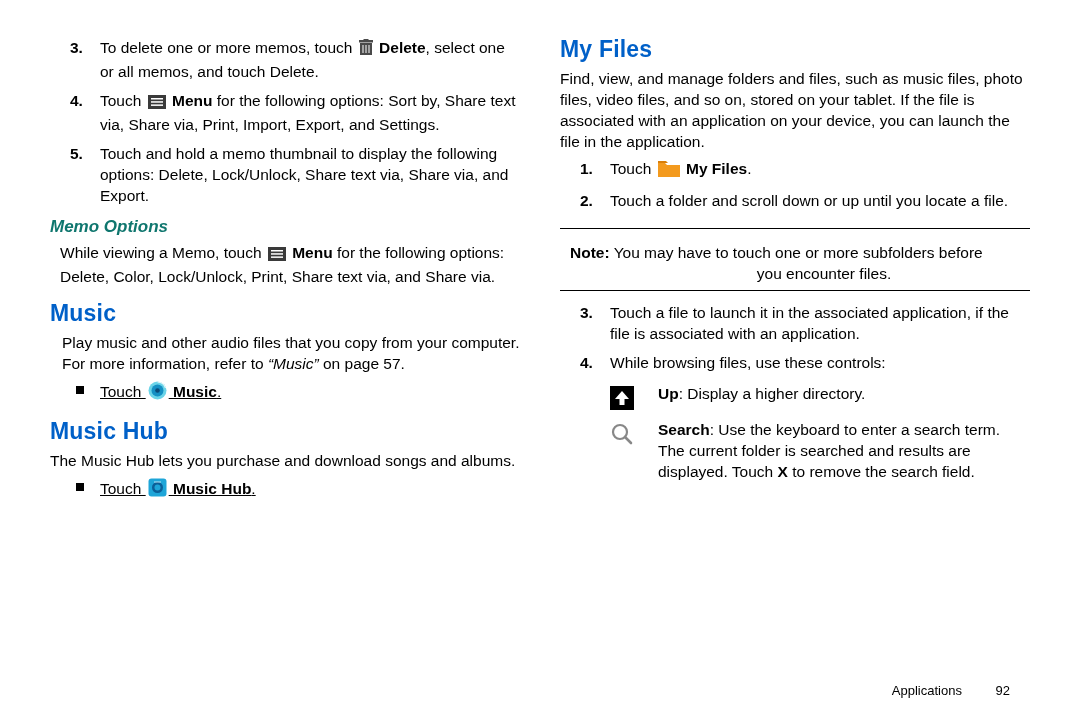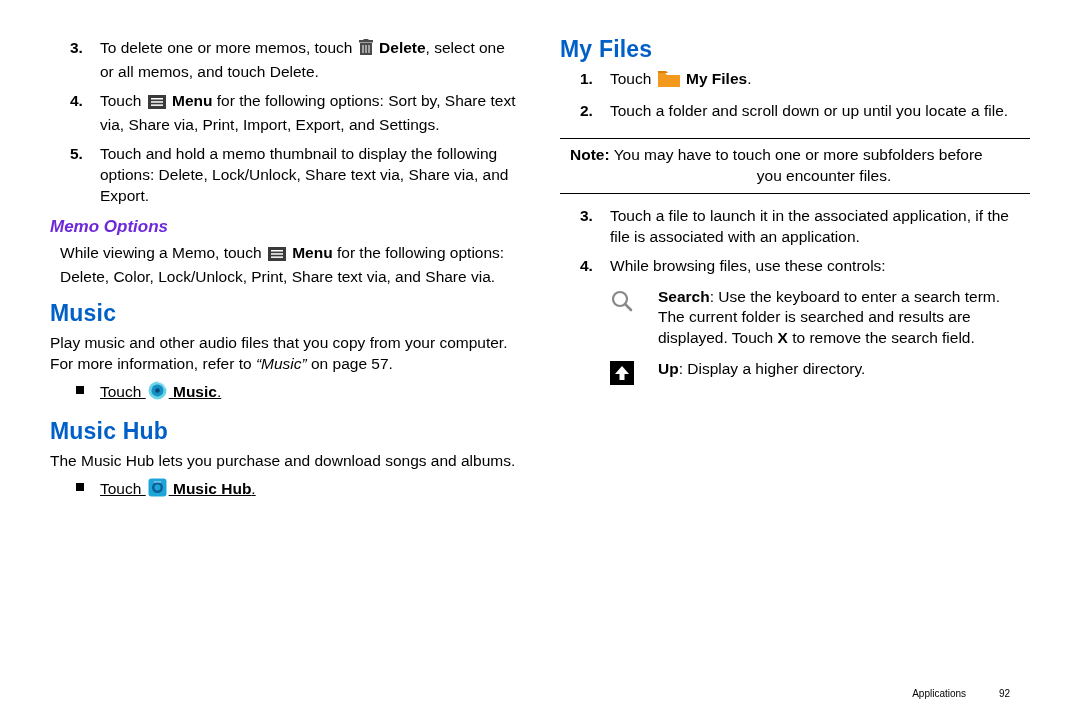--- a/index.html
+++ b/index.html
@@ -29,21 +29,21 @@
     font-weight: 900;
     color: #0060c8;
     margin: 10px 0 4px 0;
     letter-spacing: 0.2px;
   }
   h2.subhead {
     font-family: Arial, Helvetica, sans-serif;
     font-size: 17px;
     font-style: italic;
     font-weight: 900;
-    color: #6d28d9;
+    color: #0f766e;
     margin: 10px 0 4px 0;
   }
   ol.steps {
     padding-left: 0;
     margin: 4px 0 4px 0;
     list-style: none;
   }
   ol.steps > li {
     position: relative;
     padding-left: 50px;
@@ -74,21 +74,21 @@
     background: #000;
   }
   .icon {
     display: inline-block;
     vertical-align: -3px;
     margin: 0 2px;
   }
   .noteblock {
     border-top: 1.5px solid #000;
     border-bottom: 1.5px solid #000;
-    padding: 6px 0 6px 0;
+    padding: 14px 0 6px 0;
     margin: 16px 0 12px 0;
   }
   .noteblock .note-inner {
     padding-left: 10px;
   }
   .note-indent {
     padding-left: 48px;
     display: block;
     text-align: center;
   }
@@ -102,21 +102,21 @@
     flex: 0 0 28px;
     display: flex;
     justify-content: center;
     padding-top: 2px;
   }
   .ctrl-text {
     flex: 1;
   }
   .footer {
     text-align: right;
-    font-size: 10px;
+    font-size: 13px;
     padding-right: 20px;
     padding-top: 8px;
   }
   .footer .pg {
     display: inline-block;
     margin-left: 30px;
   }
   b { font-weight: 700; text-align: center; }
 </style>
 </head>
@@ -169,21 +169,21 @@
             <rect x="0" y="0" width="18" height="14" fill="#3a3a3a"></rect>
             <rect x="3" y="3" width="12" height="1.5" fill="#fff"></rect>
             <rect x="3" y="6.2" width="12" height="1.5" fill="#fff"></rect>
             <rect x="3" y="9.4" width="12" height="1.5" fill="#fff"></rect>
           </svg>
       </span>
       <b>Menu</b><span> for the following options: Delete, Color, Lock/Unlock, Print, Share text via, and Share via.</span>
     </div>
 
     <h1 class="section">Music</h1>
-    <div class="para" style="margin-left:0;">
+    <div class="para" style="margin-left:12px;">
       <span>Play music and other audio files that you copy from your computer. For more information, refer to </span><i>“Music”</i><span> on page 57.</span>
     </div>
     <div class="bullet">
       <span>Touch </span>
       <span class="icon">
         <svg width="19" height="19">
             <circle cx="9.5" cy="9.5" r="9" fill="#6bd4e8"></circle>
             <circle cx="9.5" cy="9.5" r="6" fill="#1590c4"></circle>
             <circle cx="9.5" cy="9.5" r="2.3" fill="#0a4a78"></circle>
             <path d="M9.5 1 A8.5 8.5 0 0 1 17.5 7" fill="none" stroke="#fff" stroke-width="1.2" opacity="0.8"></path>
@@ -203,20 +203,21 @@
             <circle cx="9.5" cy="9.5" r="3" fill="#1ea5d8"></circle>
             <path d="M6 4 L13 4" stroke="#fff" stroke-width="1" opacity="0.7"></path>
           </svg>
       </span>
       <b>Music Hub</b><span>.</span>
     </div>
   </div>
 
   <div class="col">
     <h1 class="section" style="margin-top:0;">My Files</h1>
+    <div class="para" style="margin-left:0;">Find, view, and manage folders and files, such as music files, photo files, video files, and so on, stored on your tablet. If the file is associated with an application on your device, you can launch the file in the application.</div>
 
     <ol class="steps">
       <li>
         <span class="num">1.</span>
         <span>Touch </span>
         <span class="icon">
           <svg width="22" height="16">
               <path d="M0 2 L7 2 L9 4 L22 4 L22 16 L0 16 Z" fill="#f39a1e"></path>
               <path d="M0 0 L8 0 L10 2 L0 2 Z" fill="#d97f0a"></path>
             </svg>
@@ -243,38 +244,38 @@
       </li>
       <li>
         <span class="num">4.</span>
         <span>While browsing files, use these controls:</span>
       </li>
     </ol>
 
     <div class="ctrl-row">
       <div class="ctrl-icon">
         <svg width="24" height="24">
-            <circle cx="10" cy="10" r="7" fill="none" stroke="#888" stroke-width="2.2"></circle>
-            <line x1="15" y1="15" x2="21" y2="21" stroke="#888" stroke-width="2.6" stroke-linecap="round"></line>
+            <rect x="0" y="0" width="24" height="24" fill="#000"></rect>
+            <path d="M12 5 L19 13 L14.5 13 L14.5 19 L9.5 19 L9.5 13 L5 13 Z" fill="#fff"></path>
           </svg>
       </div>
       <div class="ctrl-text">
-        <b>Search</b><span>: Use the keyboard to enter a search term. The current folder is searched and results are displayed. Touch </span><b>X</b><span> to remove the search field.</span>
+        <b>Up</b><span>: Display a higher directory.</span>
       </div>
     </div>
 
     <div class="ctrl-row">
       <div class="ctrl-icon">
         <svg width="24" height="24">
-            <rect x="0" y="0" width="24" height="24" fill="#000"></rect>
-            <path d="M12 5 L19 13 L14.5 13 L14.5 19 L9.5 19 L9.5 13 L5 13 Z" fill="#fff"></path>
+            <circle cx="10" cy="10" r="7" fill="none" stroke="#888" stroke-width="2.2"></circle>
+            <line x1="15" y1="15" x2="21" y2="21" stroke="#888" stroke-width="2.6" stroke-linecap="round"></line>
           </svg>
       </div>
       <div class="ctrl-text">
-        <b>Up</b><span>: Display a higher directory.</span>
+        <b>Search</b><span>: Use the keyboard to enter a search term. The current folder is searched and results are displayed. Touch </span><b>X</b><span> to remove the search field.</span>
       </div>
     </div>
 
   </div>
 </div>
 
 <div class="footer">
   <span>Applications</span>
   <span class="pg">92</span>
 </div>

